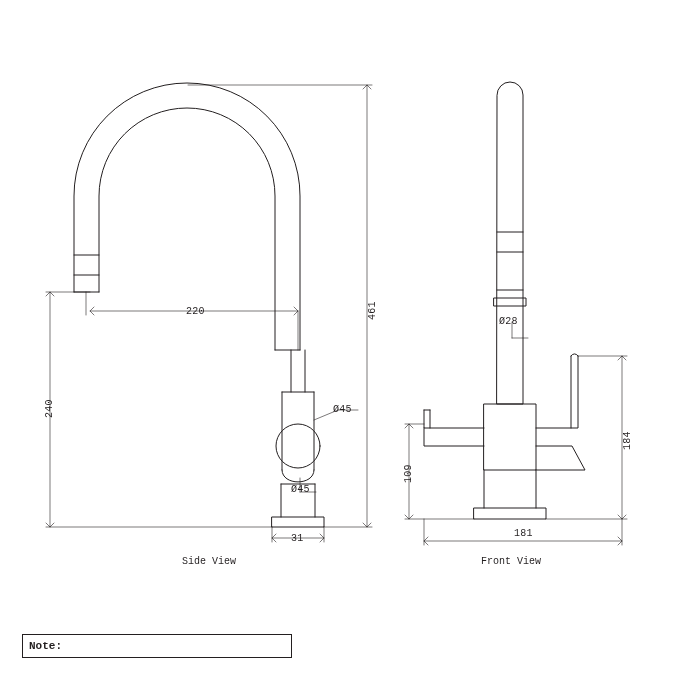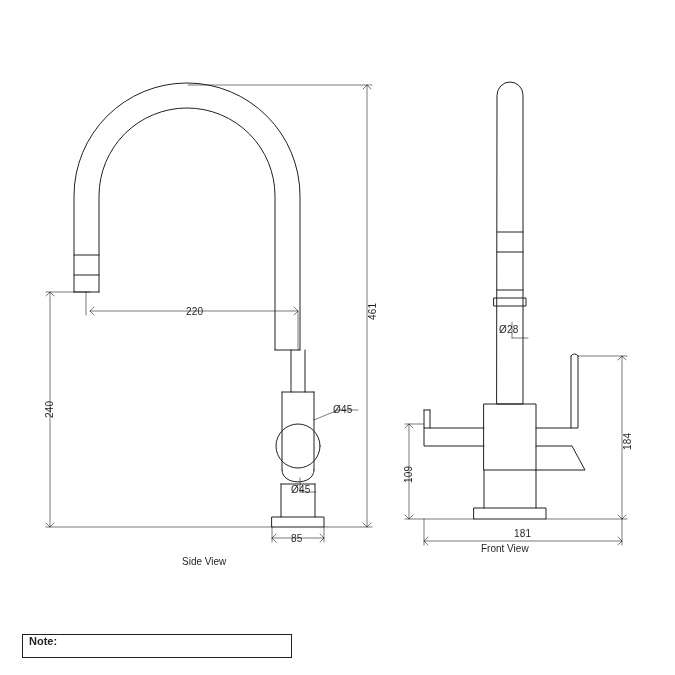--- a/index.html
+++ b/index.html
@@ -14,20 +14,21 @@
     color: #231f20;
     position: relative;
     overflow: hidden;
   }
   #stage {
     position: absolute;
     left: 0;
     top: 0;
     width: 675px;
     height: 507px;
+    font-family: Liberation Mono, monospace;
   }
   svg#drawing {
     position: absolute;
     left: 0;
     top: 0;
     width: 675px;
     height: 675px;
     display: block;
   }
   .label {
@@ -49,21 +50,21 @@
   }
   #note-box {
     position: absolute;
     left: 22px;
     top: 634px;
     width: 270px;
     height: 24px;
     border: 1px solid #231f20;
     box-sizing: border-box;
     display: flex;
-    align-items: flex-start;
+    align-items: center;
     padding-left: 6px;
     font-size: 11px;
   }
   #note-box .note-strong {
     font-weight: bold;
     margin-right: 4px;
   }
 </style>
 </head>
 <body>
@@ -188,35 +189,35 @@
 
     </g>
   </svg>
 
   <div class="label rot" style="left:367px; top:320px;">461</div>
 
   <div class="label" style="left:186px; top:306px;">220</div>
 
   <div class="label rot" style="left:44px; top:418px;">240</div>
 
-  <div class="label" style="left:291px; top:533px;">85</div>
+  <div class="label" style="left:291px; top:533px;">31</div>
 
   <div class="label" style="left:333px; top:404px;">Ø45</div>
 
   <div class="label" style="left:291px; top:484px;">Ø45</div>
 
   <div class="view-caption" style="left:182px; top:556px;">Side View</div>
 
-  <div class="label" style="left:499px; top:324px;">Ø28</div>
+  <div class="label" style="left:499px; top:316px;">Ø28</div>
 
   <div class="label rot" style="left:622px; top:450px;">184</div>
 
   <div class="label rot" style="left:403px; top:483px;">109</div>
 
   <div class="label" style="left:514px; top:528px;">181</div>
 
-  <div class="view-caption" style="left:481px; top:543px;">Front View</div>
+  <div class="view-caption" style="left:481px; top:556px;">Front View</div>
 
   <div id="note-box">
     <span class="note-strong">Note:</span>
   </div>
 
 </div>
 
 </body></html>

